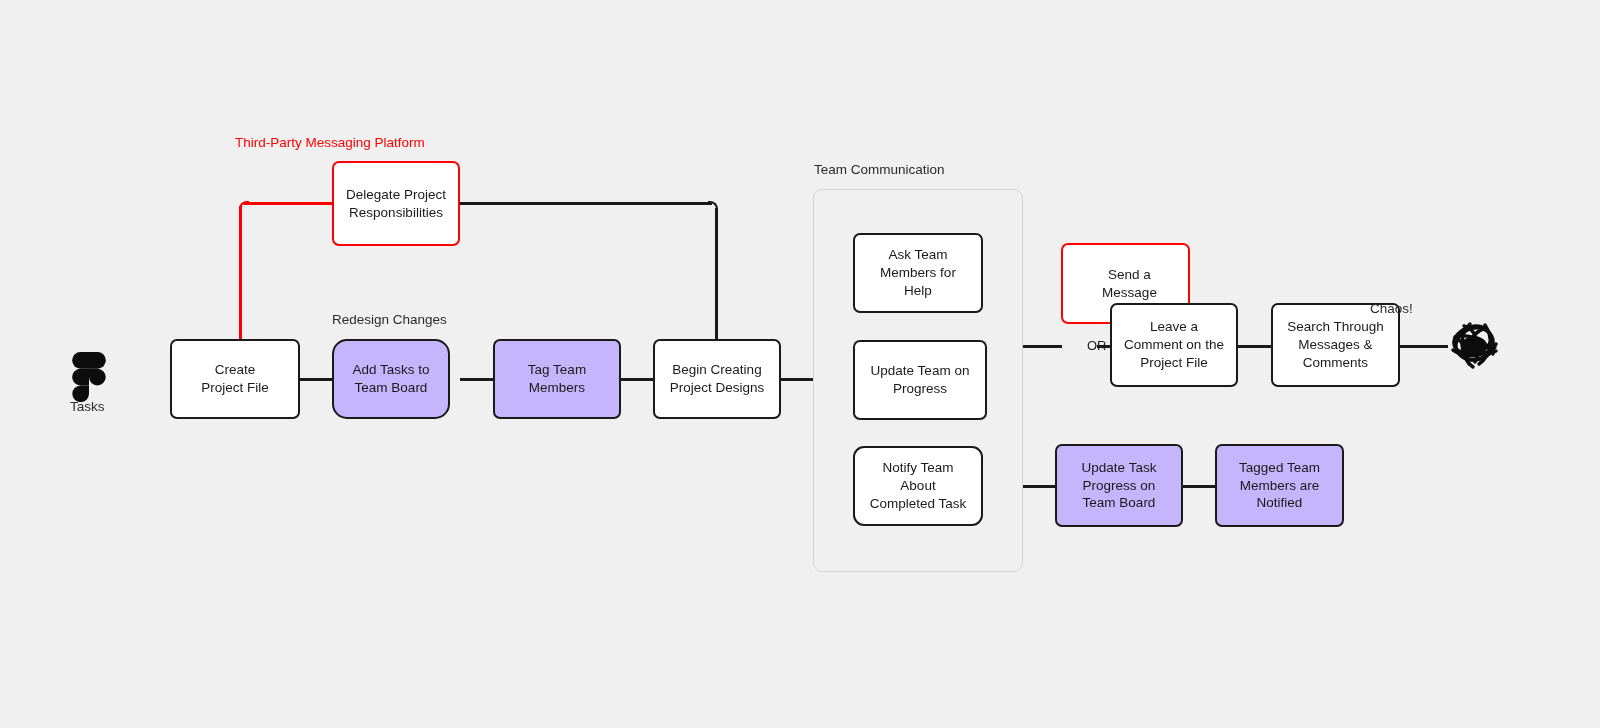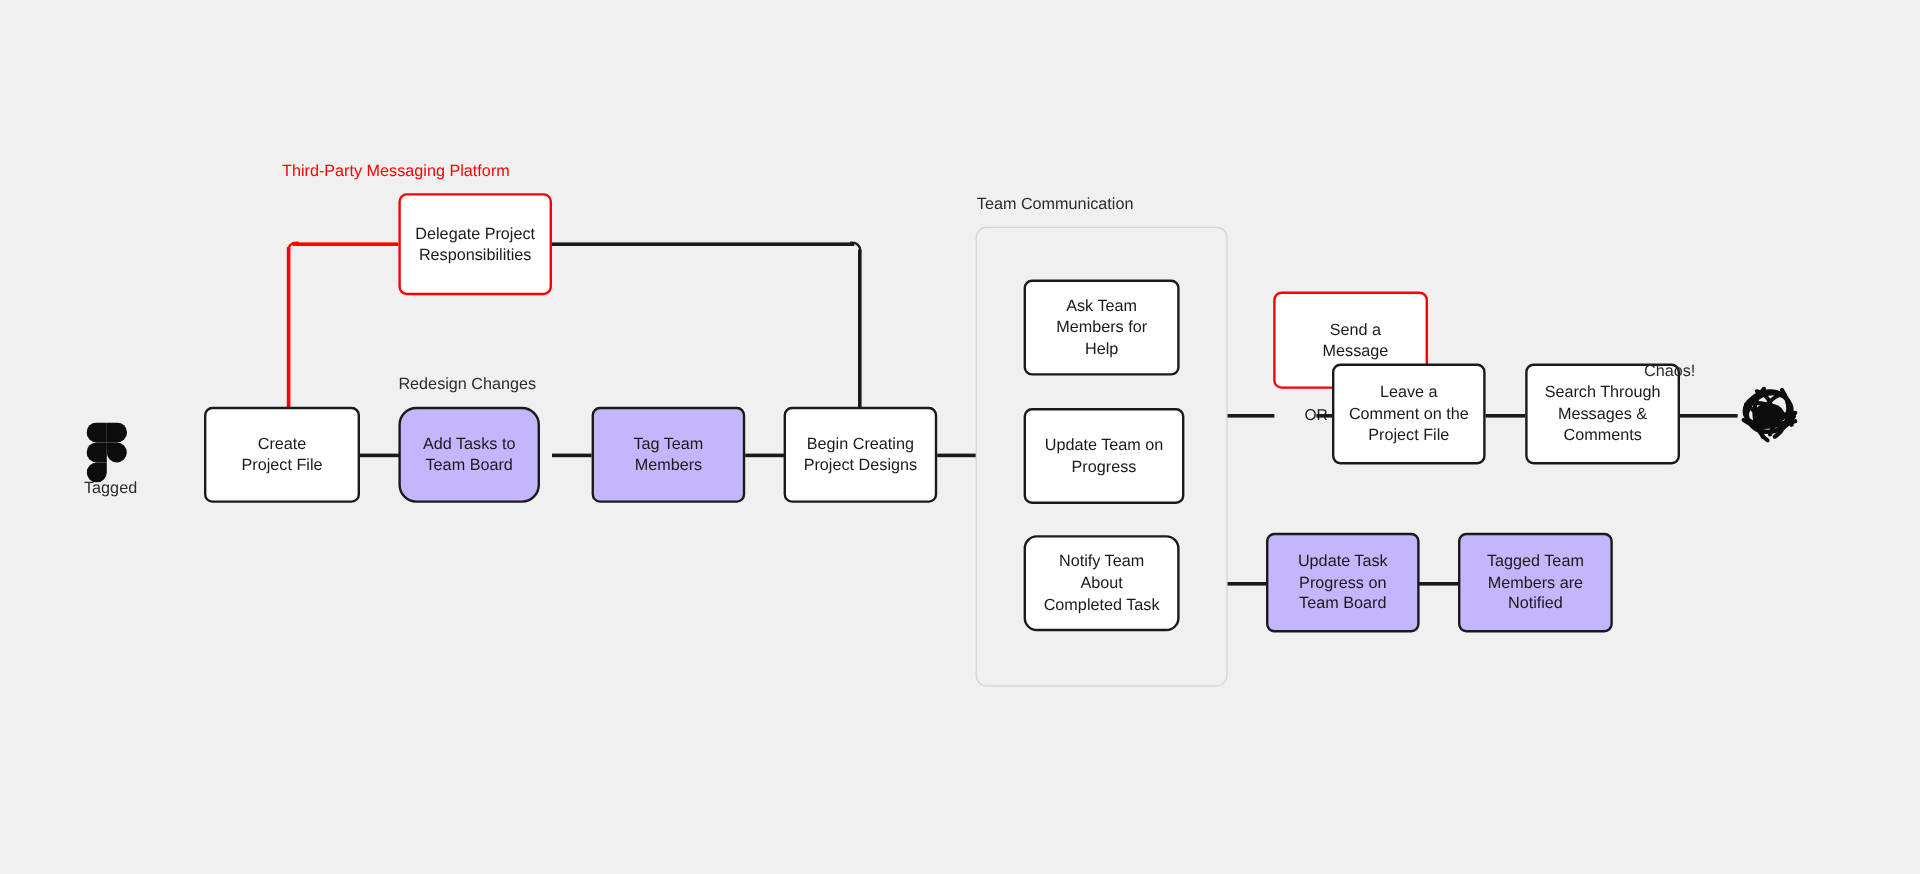--- a/index.html
+++ b/index.html
@@ -113,21 +113,21 @@
     <svg viewBox="0 0 34 50" width="34" height="50" aria-hidden="true">
       <g fill="#0d0d0d">
         <path d="M8.5 0h8.5v16.7H8.5a8.35 8.35 0 0 1 0-16.7z"></path>
         <path d="M17 0h8.5a8.35 8.35 0 0 1 0 16.7H17V0z"></path>
         <path d="M17 16.7h8.5a8.35 8.35 0 1 1-8.5 8.35V16.7z"></path>
         <path d="M8.5 16.7H17v16.7H8.5a8.35 8.35 0 0 1 0-16.7z"></path>
         <path d="M8.5 33.4H17v8.35a8.35 8.35 0 1 1-8.5-8.35z"></path>
       </g>
     </svg>
   </div>
-  <div class="figma-caption" style="left:70px; top:399px;">Tagged</div>
+  <div class="figma-caption" style="left:70px; top:399px;">Tasks</div>
 
   <div class="section-label red" style="left:235px; top:135px;">Third-Party Messaging Platform</div>
   <div class="section-label" style="left:332px; top:312px;">Redesign Changes</div>
   <div class="section-label" style="left:814px; top:162px;">Team Communication</div>
 
   <div class="conn red" style="left:239px; top:206px; width:2.5px; height:135px;"></div>
 
   <div class="conn red" style="left:244px; top:202px; width:88px; height:2.5px;"></div>
 
   <div class="elbow red" style="left:239px; top:201px; width:10px; height:10px; border-top-width:2.5px; border-left-width:2.5px; border-top-left-radius:8px;"></div>

